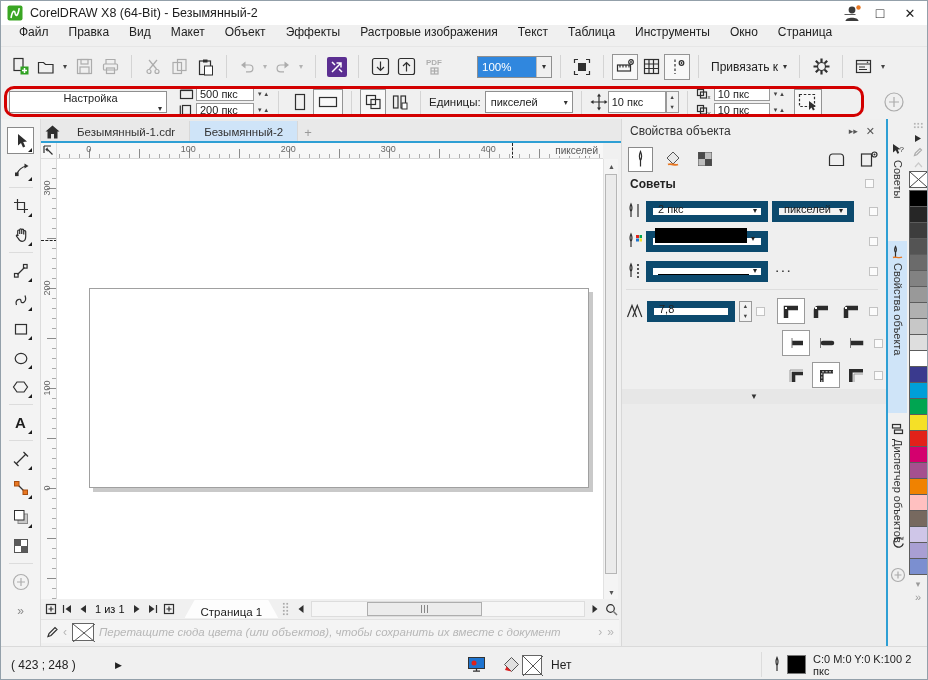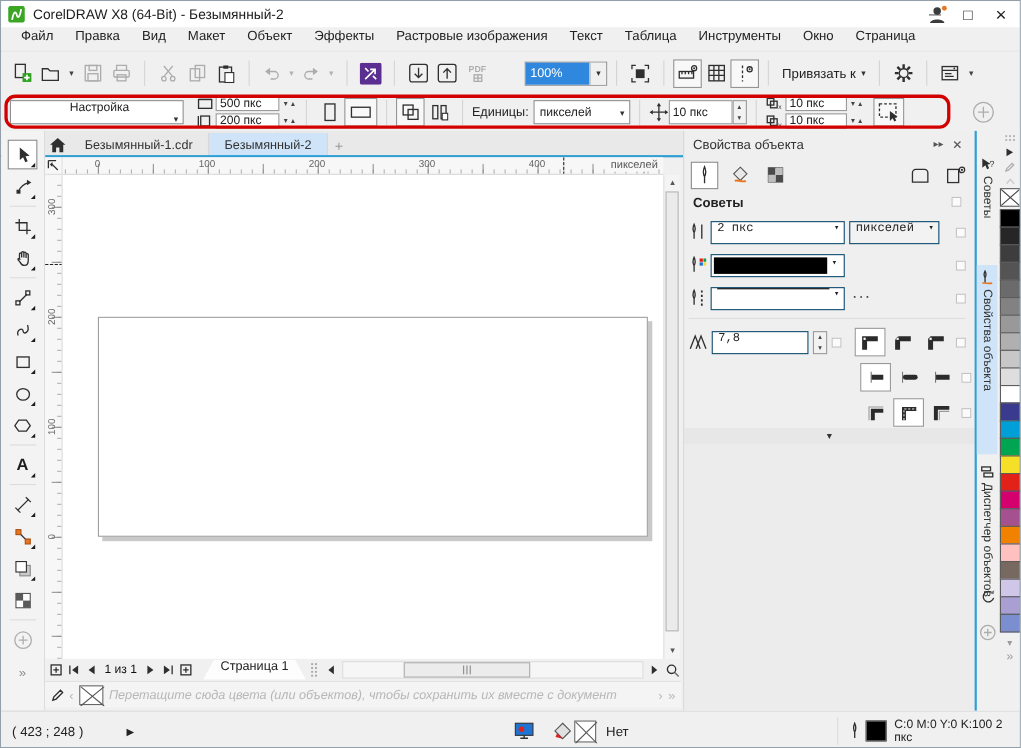--- a/index.html
+++ b/index.html
@@ -72,21 +72,21 @@
   .vcur{position:absolute;top:81px;left:0;width:16px;border-top:1px dashed #222;}
   .canvas{position:absolute;left:56px;top:158px;width:546px;height:440px;background:#fff;overflow:hidden;}
   .page{position:absolute;left:32px;top:129px;width:500px;height:200px;background:#fff;border:1px solid #a0a0a0;box-shadow:4px 4px 0 #c9c9c9;}
   .vscroll{position:absolute;left:602px;top:158px;width:15px;height:440px;background:#f4f4f4;border-left:1px solid #e2e2e2;}
   .vsarr{position:absolute;left:0;width:15px;height:14px;display:flex;align-items:center;justify-content:center;font-size:7px;color:#555;}
   .vthumb{position:absolute;left:1px;top:15px;width:12px;height:400px;background:#ebebeb;border:1px solid #b6b6b6;}
   
   .navrow{position:absolute;left:40px;top:598px;width:562px;height:20px;background:#f0f0f0;display:flex;align-items:center;font-size:11px;padding-left:2px;}
   .nbtn{width:16px;height:16px;display:flex;align-items:center;justify-content:center;color:#333;}
   .pages{padding:0 4px;color:#111;}
-  .pagetab{height:18px;display:flex;align-items:flex-start;padding:0 16px;background:#fdfdfd;clip-path:polygon(10px 0,calc(100% - 10px) 0,100% 100%,0 100%);font-size:11.5px;margin-left:8px;}
+  .pagetab{height:18px;display:flex;align-items:flex-end;padding:0 16px;background:#fdfdfd;clip-path:polygon(10px 0,calc(100% - 10px) 0,100% 100%,0 100%);font-size:11.5px;margin-left:8px;}
   .grip{width:7px;height:14px;margin:0 4px;background:radial-gradient(circle,#aaa 1px,transparent 1.2px);background-size:3.5px 3.5px;}
   .htrack{flex:1;height:16px;background:#f6f6f6;border:1px solid #ddd;position:relative;margin:0 2px;}
   .hthumb{position:absolute;left:55px;top:0;width:115px;height:14px;background:#ececec;border:1px solid #aeaeae;display:flex;align-items:center;justify-content:center;gap:2px;}
   .hthumb i{width:1px;height:8px;background:#888;}
   .magbtn{position:absolute;left:602px;top:598px;width:16px;height:20px;}
   
   .docpal{position:absolute;left:40px;top:618px;width:578px;height:24px;background:#f4f4f4;border-top:1px solid #e2e2e2;display:flex;align-items:center;gap:5px;padding:0 5px;}
   .hint{flex:1;color:#b7b7b7;font-style:italic;font-size:11.5px;white-space:nowrap;overflow:hidden;}
   .xsw{width:22px;height:18px;background:#fff;border:1px solid #666;position:relative;}
   .xsw svg{position:absolute;left:0;top:0;}
@@ -99,21 +99,21 @@
   .docker{position:absolute;left:620px;top:118px;width:265px;height:527px;background:#efefef;border-left:1px solid #d8d8d8;}
   .dk-head{position:absolute;left:0;top:0;width:100%;height:24px;display:flex;align-items:center;padding:0 8px;font-size:12px;color:#333;}
   .dk-hbtn{margin-left:auto;color:#555;font-size:9px;padding:0 5px;}
   .dk-close{color:#555;font-size:11px;padding:0 3px;}
   .dk-tabs{position:absolute;left:6px;top:26px;width:253px;height:28px;display:flex;align-items:center;gap:7px;}
   .dk-tb{width:25px;height:25px;display:flex;align-items:center;justify-content:center;border:1px solid transparent;}
   .dk-tb.pressed{background:#fff;border:1px solid #8a8a8a;}
   .dk-sect{position:absolute;left:8px;top:58px;font-weight:bold;font-size:12px;color:#222;}
   .dk-row{position:absolute;left:4px;width:252px;display:flex;align-items:center;gap:4px;}
   .chk{width:9px;height:9px;border:1px solid #c3c3c3;background:#fbfbfb;flex:0 0 9px;}
-  .dk-cmb{display:flex;align-items:flex-start;height:21px;background:#fff;border:1px solid #0c4a6e;font-size:11px;padding-left:5px;font-family:Liberation Mono, monospace;}
+  .dk-cmb{display:flex;align-items:flex-end;height:21px;background:#fff;border:7px solid #0c4a6e;font-size:11px;padding-left:5px;}
   .dk-div{position:absolute;left:4px;top:170px;width:252px;height:1px;background:#dddddd;}
   .cornbtn{width:28px;height:26px;display:flex;align-items:center;justify-content:center;border:1px solid transparent;}
   .cornbtn.pressed{background:#fff;border:1px solid #9a9a9a;}
   .dk-exp{position:absolute;left:0;top:270px;width:100%;height:15px;background:#e7e7e7;display:flex;align-items:center;justify-content:center;font-size:8px;color:#333;}
   .dk-rest{position:absolute;left:0;top:285px;width:100%;height:242px;background:#ececec;}
   
   .sidetabs{position:absolute;left:885px;top:118px;width:21px;height:527px;background:#f0f0f0;border-left:2px solid #2e9fd4;}
   .vtabwrap{position:absolute;left:0;width:19px;display:flex;flex-direction:column;align-items:center;gap:4px;padding-top:4px;}
   .vtabwrap.active{background:#cfe4f8;}
   .vtext{writing-mode:vertical-rl;font-size:11px;color:#333;}

